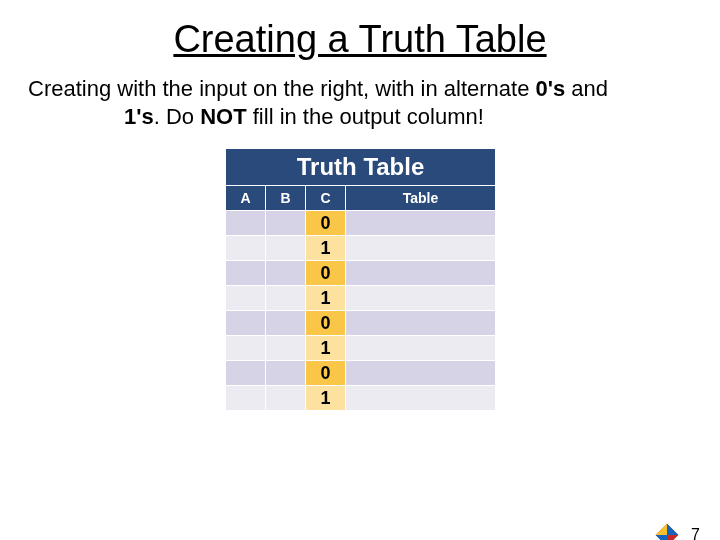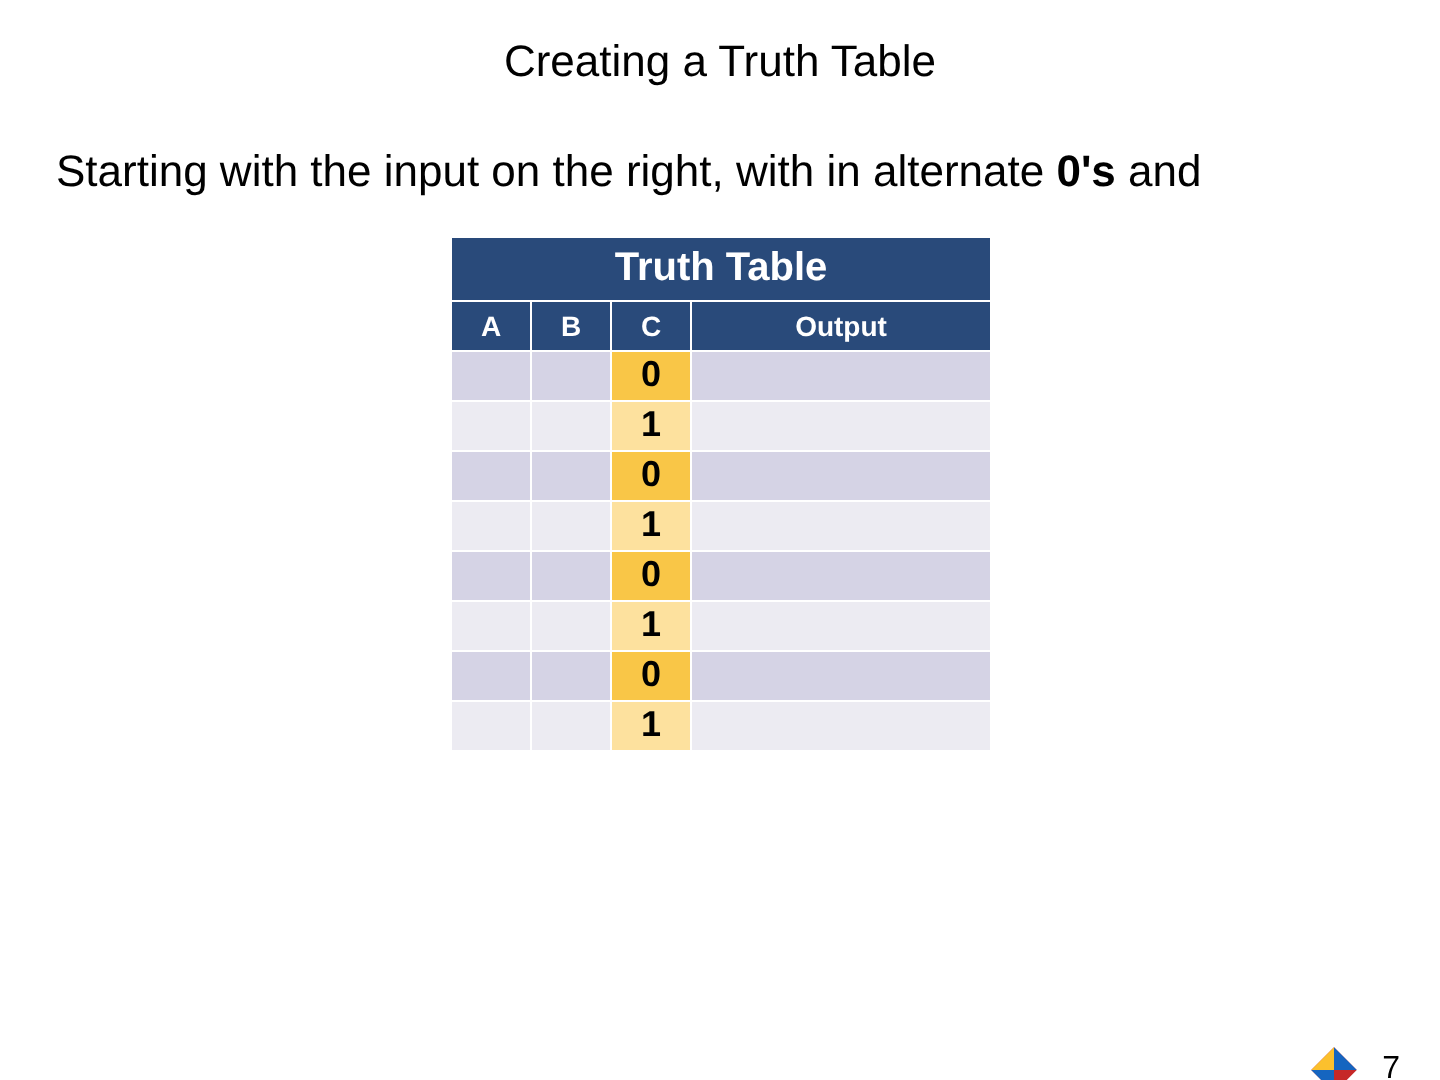--- a/index.html
+++ b/index.html
@@ -14,23 +14,24 @@
     overflow: hidden;
   }
   .slide {
     width: 720px;
     height: 540px;
     position: relative;
     box-sizing: border-box;
   }
   .title {
     text-align: center;
-    font-size: 22px;
+    font-size: 38px;
     font-weight: 400;
-    margin: 18px 0 28px 0;
+    text-decoration: underline;
+    margin: 18px 0 14px 0;
   }
   .body-text {
     font-size: 22px;
     line-height: 1.25;
     margin: 0 28px 18px 28px;
   }
   .body-text .indent {
     display: block;
     padding-left: 96px;
   }
@@ -41,21 +42,21 @@
     margin: 0 auto;
   }
   table.truth {
     border-collapse: collapse;
     width: 100%;
     table-layout: fixed;
   }
   table.truth th.table-title {
     background: #294a7a;
     color: #fff;
-    font-size: 20px;
+    font-size: 24px;
     font-weight: bold;
     padding: 4px 0;
     border: 1px solid #fff;
   }
   table.truth th.col {
     background: #294a7a;
     color: #fff;
     font-size: 14px;
     font-weight: bold;
     padding: 4px 0;
@@ -92,40 +93,43 @@
     height: 26px;
   }
 </style>
 </head>
 <body>
 <div class="slide">
 
   <h1 class="title">Creating a Truth Table</h1>
 
   <p class="body-text">
-    <span>Starting with the input on the </span><span class="u">right</span><span>, with in </span><span class="u">alternate</span><span> </span><span class="u b">0's</span><span> and</span>
+    <span>Creating with the input on the </span><span class="u">right</span><span>, with in </span><span class="u">alternate</span><span> </span><span class="u b">0's</span><span> and</span>
+    <span class="indent">
+      <span class="u b">1's</span><span>. Do </span><span class="u b">NOT</span><span> fill in the output column!</span>
+    </span>
   </p>
 
   <div class="table-wrap">
     <table class="truth">
       <colgroup>
         <col class="a">
           <col class="b">
           <col class="c">
           <col class="o">
       </colgroup>
       <thead>
         <tr>
           <th class="table-title" colspan="4">Truth Table</th>
         </tr>
         <tr>
           <th class="col">A</th>
           <th class="col">B</th>
           <th class="col">C</th>
-          <th class="col">Output</th>
+          <th class="col">Table</th>
         </tr>
       </thead>
       <tbody>
         <tr class="odd">
             <td></td>
             <td></td>
             <td class="c-cell">0</td>
             <td></td>
           </tr>
         <tr class="even">

